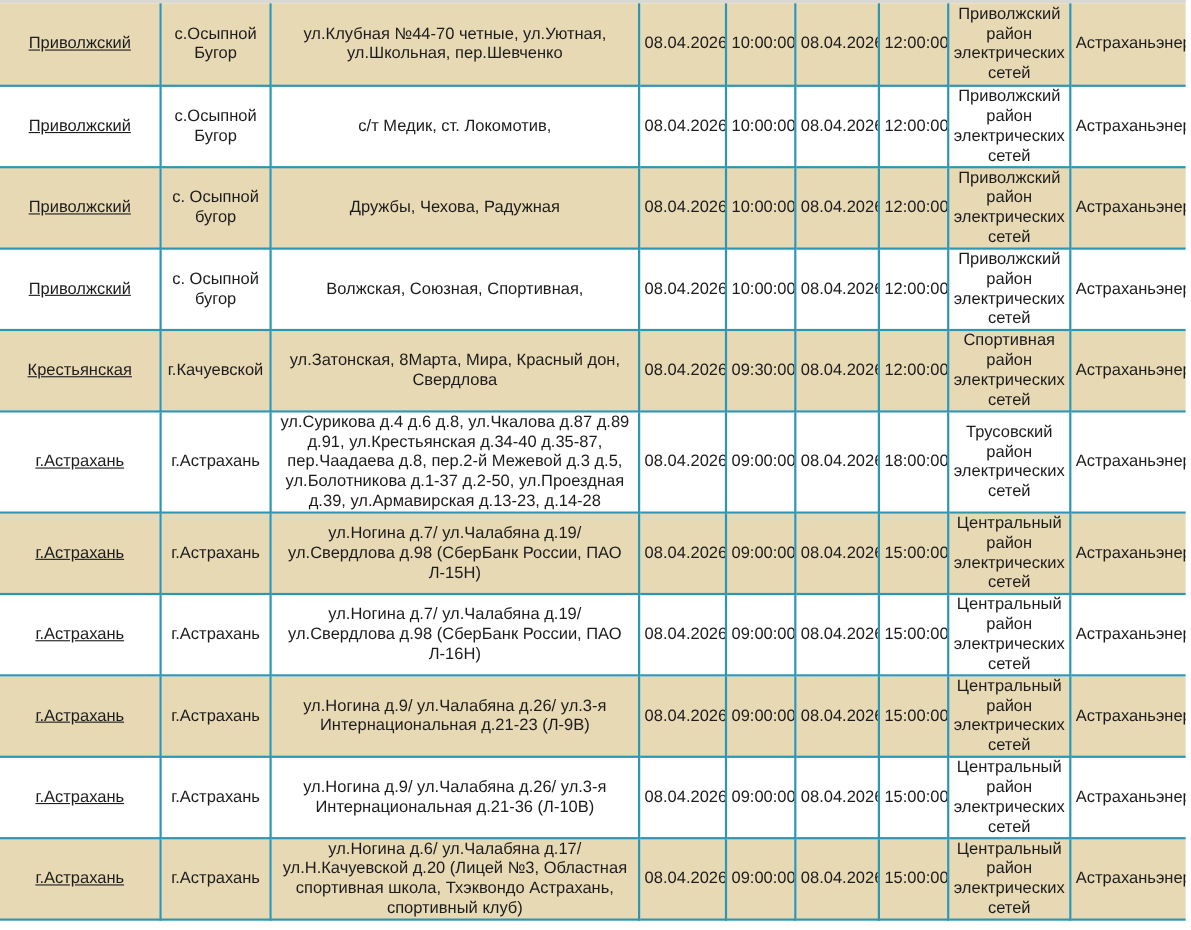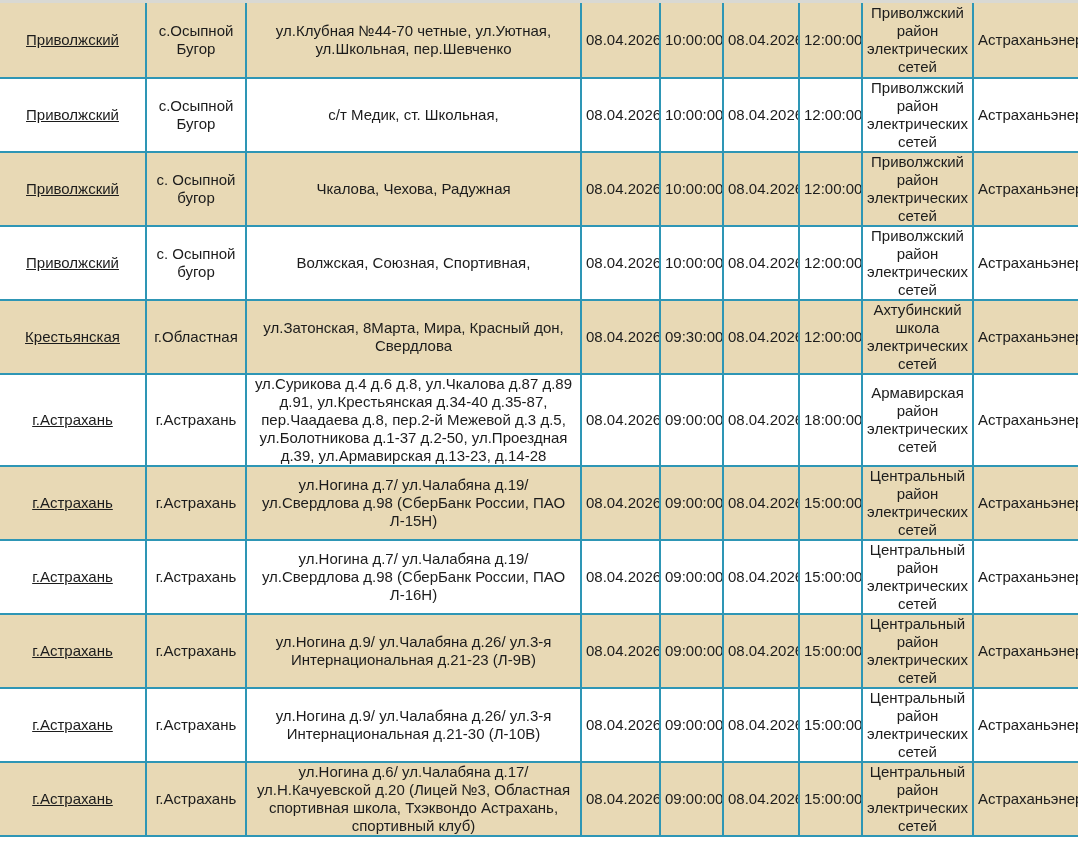--- a/index.html
+++ b/index.html
@@ -90,70 +90,70 @@
           <td class="c-start_date">08.04.2026</td>
           <td class="c-start_time">10:00:00</td>
           <td class="c-end_date">08.04.2026</td>
           <td class="c-end_time">12:00:00</td>
           <td class="c-res_unit">Приволжский район электрических сетей</td>
           <td class="c-org">Астраханьэнер</td>
         </tr>
         <tr>
           <td class="c-district">Приволжский</td>
           <td class="c-settlement">с.Осыпной Бугор</td>
-          <td class="c-streets">с/т Медик, ст. Школьная,</td>
+          <td class="c-streets">с/т Медик, ст. Локомотив,</td>
           <td class="c-start_date">08.04.2026</td>
           <td class="c-start_time">10:00:00</td>
           <td class="c-end_date">08.04.2026</td>
           <td class="c-end_time">12:00:00</td>
           <td class="c-res_unit">Приволжский район электрических сетей</td>
           <td class="c-org">Астраханьэнер</td>
         </tr>
         <tr>
           <td class="c-district">Приволжский</td>
           <td class="c-settlement">с. Осыпной бугор</td>
-          <td class="c-streets">Чкалова, Чехова, Радужная</td>
+          <td class="c-streets">Дружбы, Чехова, Радужная</td>
           <td class="c-start_date">08.04.2026</td>
           <td class="c-start_time">10:00:00</td>
           <td class="c-end_date">08.04.2026</td>
           <td class="c-end_time">12:00:00</td>
           <td class="c-res_unit">Приволжский район электрических сетей</td>
           <td class="c-org">Астраханьэнер</td>
         </tr>
         <tr>
           <td class="c-district">Приволжский</td>
           <td class="c-settlement">с. Осыпной бугор</td>
           <td class="c-streets">Волжская, Союзная, Спортивная,</td>
           <td class="c-start_date">08.04.2026</td>
           <td class="c-start_time">10:00:00</td>
           <td class="c-end_date">08.04.2026</td>
           <td class="c-end_time">12:00:00</td>
           <td class="c-res_unit">Приволжский район электрических сетей</td>
           <td class="c-org">Астраханьэнер</td>
         </tr>
         <tr>
           <td class="c-district">Крестьянская</td>
-          <td class="c-settlement">г.Областная</td>
+          <td class="c-settlement">г.Качуевской</td>
           <td class="c-streets">ул.Затонская, 8Марта, Мира, Красный дон, Свердлова</td>
           <td class="c-start_date">08.04.2026</td>
           <td class="c-start_time">09:30:00</td>
           <td class="c-end_date">08.04.2026</td>
           <td class="c-end_time">12:00:00</td>
-          <td class="c-res_unit">Ахтубинский школа электрических сетей</td>
+          <td class="c-res_unit">Спортивная район электрических сетей</td>
           <td class="c-org">Астраханьэнер</td>
         </tr>
         <tr>
           <td class="c-district">г.Астрахань</td>
           <td class="c-settlement">г.Астрахань</td>
           <td class="c-streets">ул.Сурикова д.4 д.6 д.8, ул.Чкалова д.87 д.89 д.91, ул.Крестьянская д.34-40 д.35-87, пер.Чаадаева д.8, пер.2-й Межевой д.3 д.5, ул.Болотникова д.1-37 д.2-50, ул.Проездная д.39, ул.Армавирская д.13-23, д.14-28</td>
           <td class="c-start_date">08.04.2026</td>
           <td class="c-start_time">09:00:00</td>
           <td class="c-end_date">08.04.2026</td>
           <td class="c-end_time">18:00:00</td>
-          <td class="c-res_unit">Армавирская район электрических сетей</td>
+          <td class="c-res_unit">Трусовский район электрических сетей</td>
           <td class="c-org">Астраханьэнер</td>
         </tr>
         <tr>
           <td class="c-district">г.Астрахань</td>
           <td class="c-settlement">г.Астрахань</td>
           <td class="c-streets">ул.Ногина д.7/ ул.Чалабяна д.19/ ул.Свердлова д.98 (СберБанк России, ПАО Л-15Н)</td>
           <td class="c-start_date">08.04.2026</td>
           <td class="c-start_time">09:00:00</td>
           <td class="c-end_date">08.04.2026</td>
           <td class="c-end_time">15:00:00</td>
@@ -178,21 +178,21 @@
           <td class="c-start_date">08.04.2026</td>
           <td class="c-start_time">09:00:00</td>
           <td class="c-end_date">08.04.2026</td>
           <td class="c-end_time">15:00:00</td>
           <td class="c-res_unit">Центральный район электрических сетей</td>
           <td class="c-org">Астраханьэнер</td>
         </tr>
         <tr>
           <td class="c-district">г.Астрахань</td>
           <td class="c-settlement">г.Астрахань</td>
-          <td class="c-streets">ул.Ногина д.9/ ул.Чалабяна д.26/ ул.3-я Интернациональная д.21-30 (Л-10В)</td>
+          <td class="c-streets">ул.Ногина д.9/ ул.Чалабяна д.26/ ул.3-я Интернациональная д.21-36 (Л-10В)</td>
           <td class="c-start_date">08.04.2026</td>
           <td class="c-start_time">09:00:00</td>
           <td class="c-end_date">08.04.2026</td>
           <td class="c-end_time">15:00:00</td>
           <td class="c-res_unit">Центральный район электрических сетей</td>
           <td class="c-org">Астраханьэнер</td>
         </tr>
         <tr>
           <td class="c-district">г.Астрахань</td>
           <td class="c-settlement">г.Астрахань</td>

